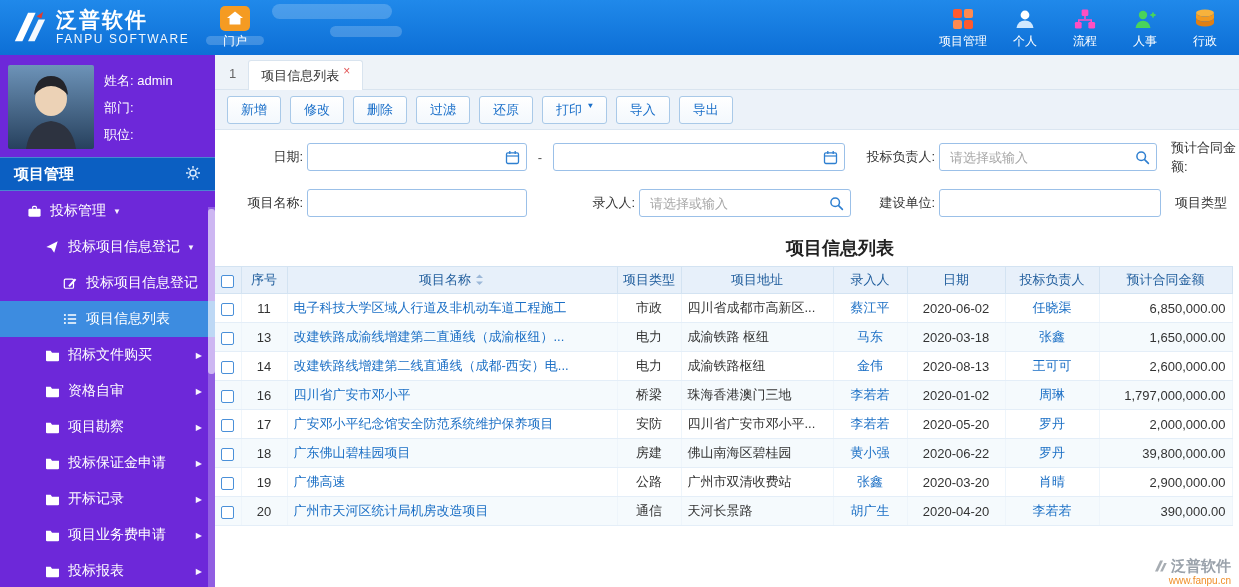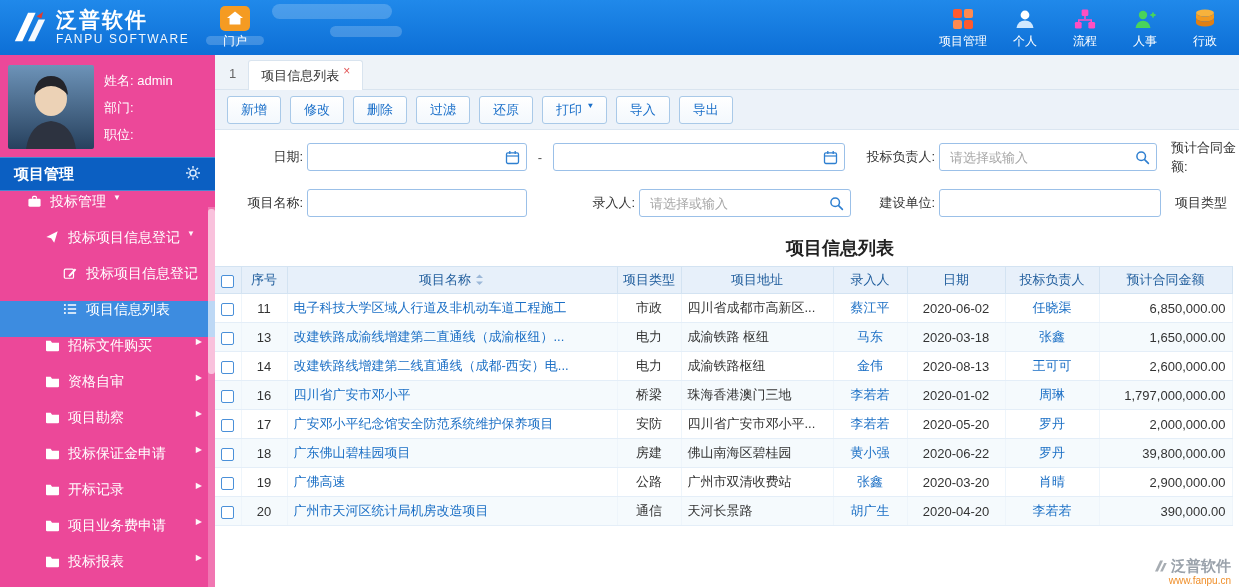--- a/index.html
+++ b/index.html
@@ -22,27 +22,27 @@
 .c3{left:206px;top:36px;width:58px;height:9px}
 .topnav{margin-left:auto;display:flex;align-items:flex-start;gap:16px;padding-right:12px}
 .tn{display:flex;flex-direction:column;align-items:center;min-width:44px;cursor:pointer}
 .tn-ic{width:26px;height:26px;display:flex;align-items:center;justify-content:center}
 .tn-label{font-size:12px;margin-top:1px;white-space:nowrap}
 
 
 .bodyrow{flex:1;display:flex;min-height:0}
 
 
-.sidebar{width:215px;flex:0 0 215px;background:#ec4899;color:#fff;position:relative;overflow:hidden}
+.sidebar{width:215px;flex:0 0 215px;background:#6d28d9;color:#fff;position:relative;overflow:hidden}
 .profile{display:flex;padding:10px 8px 8px;gap:10px}
 .avatar{width:86px;height:84px;flex:0 0 86px;border-radius:2px;overflow:hidden;background:linear-gradient(180deg,#6d93b8,#27415e)}
 .pinfo{display:flex;flex-direction:column;justify-content:space-between;padding:7px 0 5px;font-size:13px}
 .section{height:34px;display:flex;align-items:center;justify-content:space-between;padding:0 14px;font-size:15px;font-weight:bold;border-top:1px solid rgba(255,255,255,.25);border-bottom:1px solid rgba(255,255,255,.25);background:#0b5fc2}
 .menu{padding-top:2px}
-.mi{height:36px;display:flex;align-items:flex-start;font-size:14px;position:relative;cursor:pointer}
+.mi{height:36px;display:flex;align-items:center;font-size:14px;position:relative;cursor:pointer}
 .mi .mic{width:16px;height:16px;margin-right:8px;display:inline-flex;align-items:center;justify-content:center}
 .lvl1{padding-left:26px}
 .lvl2{padding-left:44px}
 .lvl3{padding-left:62px}
 .mi.active{background:#3d8ce0}
 .caret-inline{font-size:8px;margin-left:7px;opacity:.95}
 .caret-right{position:absolute;right:13px;font-size:8px;opacity:.95}
 .sb-scroll{position:absolute;right:0;top:152px;bottom:0;width:7px;background:rgba(255,255,255,.25)}
 .sb-thumb{position:absolute;top:2px;left:0;width:7px;height:165px;background:rgba(255,255,255,.55);border-radius:3px;cursor:pointer}
 

